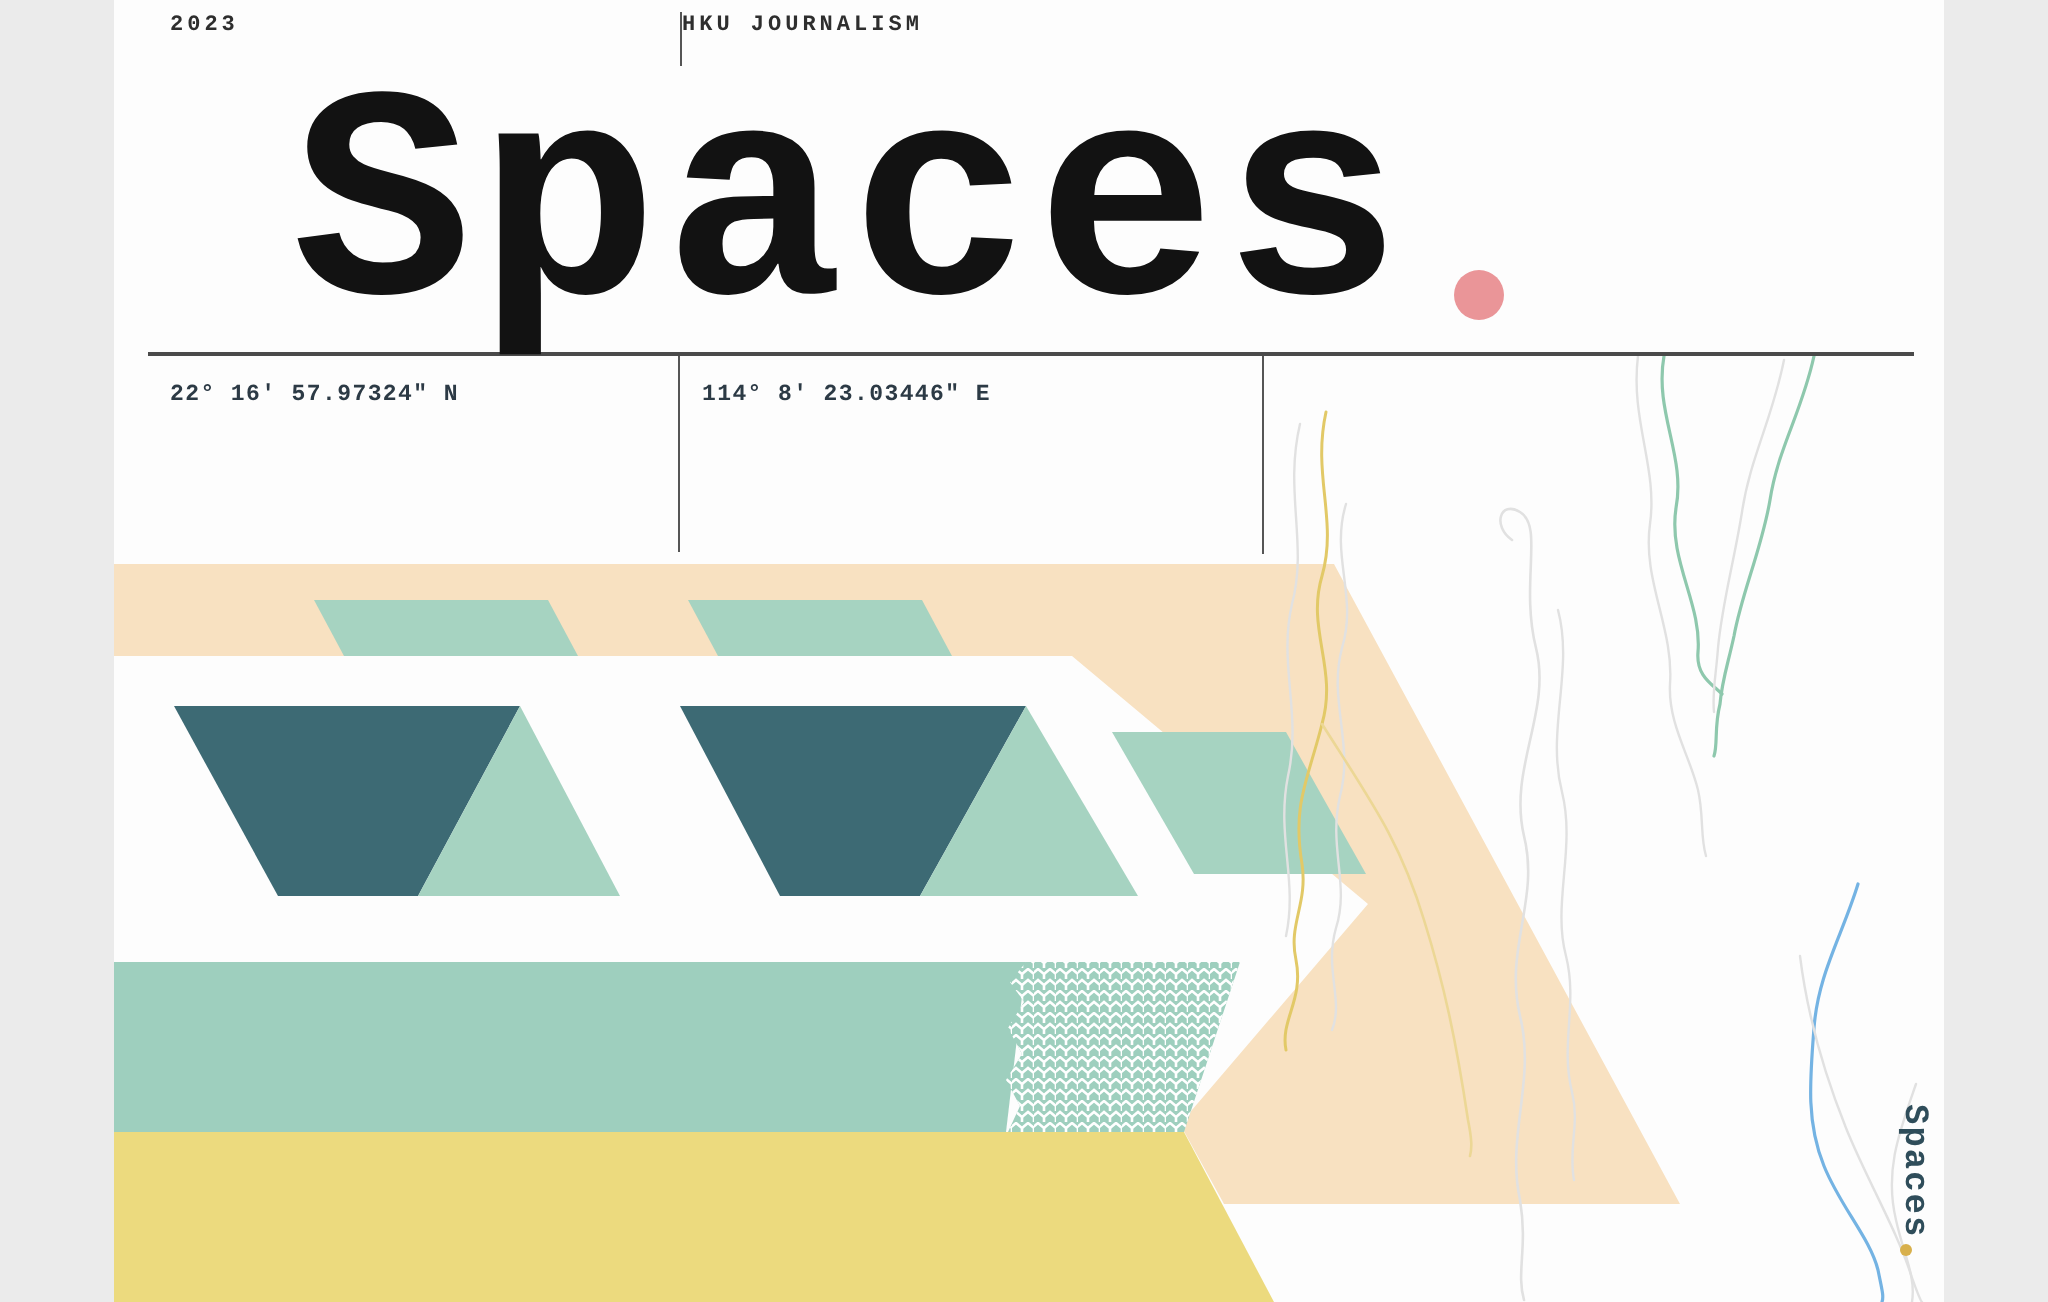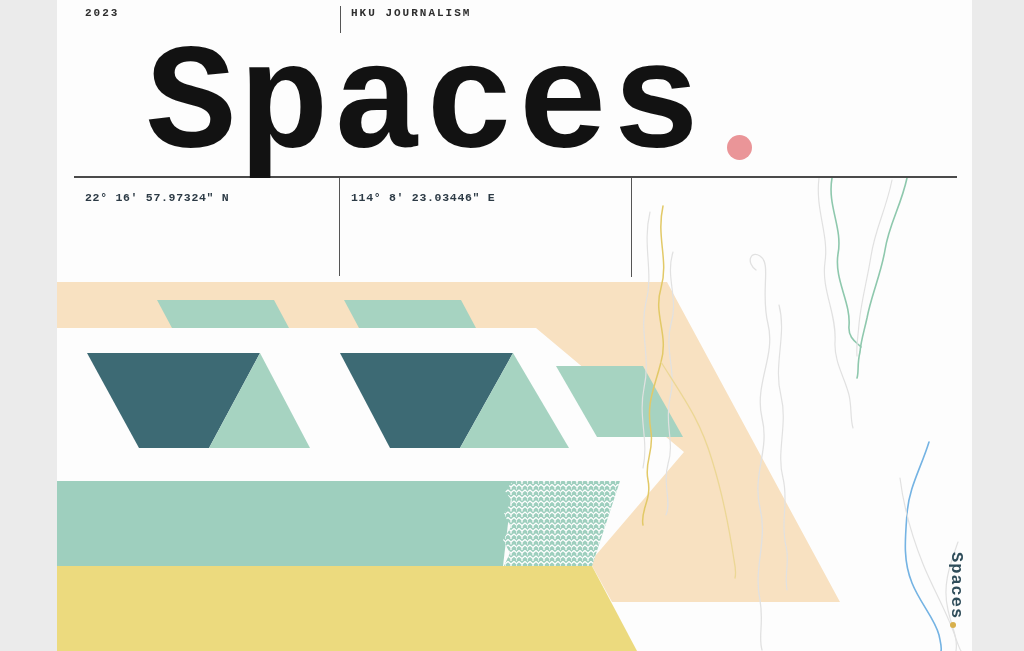--- a/index.html
+++ b/index.html
@@ -79,21 +79,21 @@
       <path style="stroke:var(--wave-gray);stroke-width:1.2" d="M892,180 C886,210 875,229 871,256 C867,281 861,302 859,324 C858,338 856,346 857,356"></path>
       <path style="stroke:var(--wave-teal);stroke-width:1.6" d="M907,178 C901,206 889,224 885,250 C881,274 871,296 867,318 C864,332 861,340 860,352 C857,364 859,372 857,378"></path>
       <path style="stroke:var(--wave-blue);stroke-width:1.6" d="M929,442 C921,468 909,487 907,514 C905,540 903,561 912,583 C920,603 935,619 939,635 C941,645 942,648 941,651"></path>
       <path style="stroke:var(--wave-gray);stroke-width:1.2" d="M900,478 C904,510 913,539 923,564 C933,589 949,616 956,639 C959,647 960,650 961,651"></path>
       <path style="stroke:var(--wave-gray);stroke-width:1.2" d="M958,542 C950,565 942,585 948,610 C952,628 958,638 956,651"></path>
     </g>
   </svg>
 
   <div class="txt meta" style="left:85px;top:7px">2023</div>
   <div class="vline" style="left:340px;top:6px;height:27px"></div>
-  <div class="txt meta" style="left:351px;top:7px">HKU JOURNALISM</div>
+  <div class="txt meta" style="left:341px;top:7px">HKU JOURNALISM</div>
 
   <div class="title">Spaces</div>
   <div class="title-dot"></div>
 
   <div class="rule"></div>
   <div class="vline" style="left:339px;top:178px;height:98px"></div>
   <div class="vline" style="left:631px;top:178px;height:99px"></div>
   <div class="txt coord" style="left:85px;top:191px">22° 16' 57.97324" N</div>
   <div class="txt coord" style="left:351px;top:191px">114° 8' 23.03446" E</div>
 

